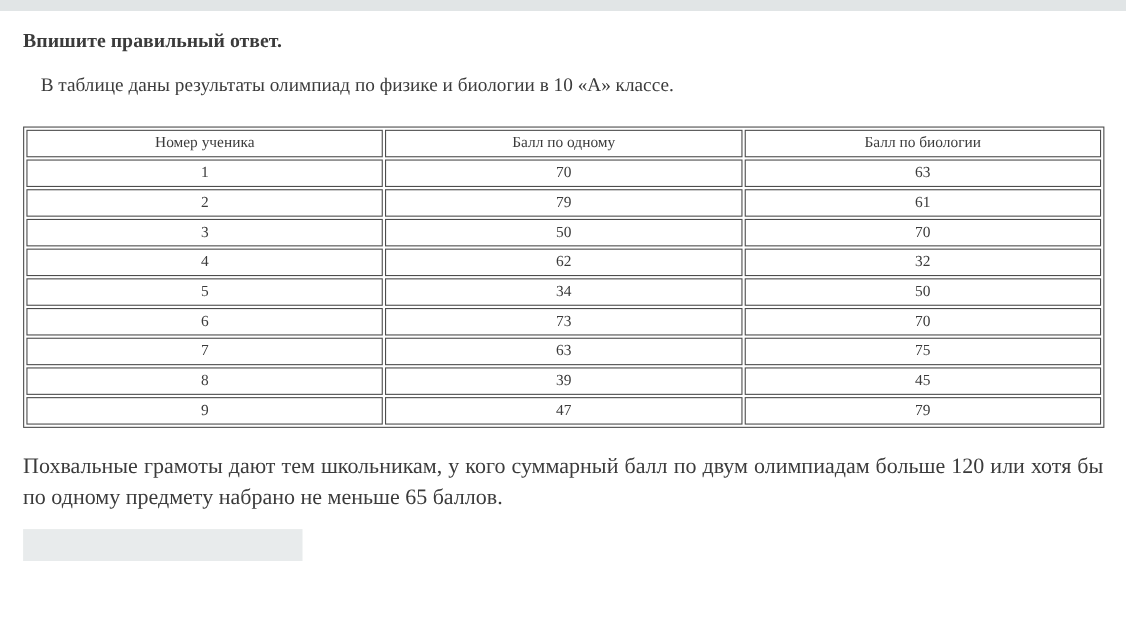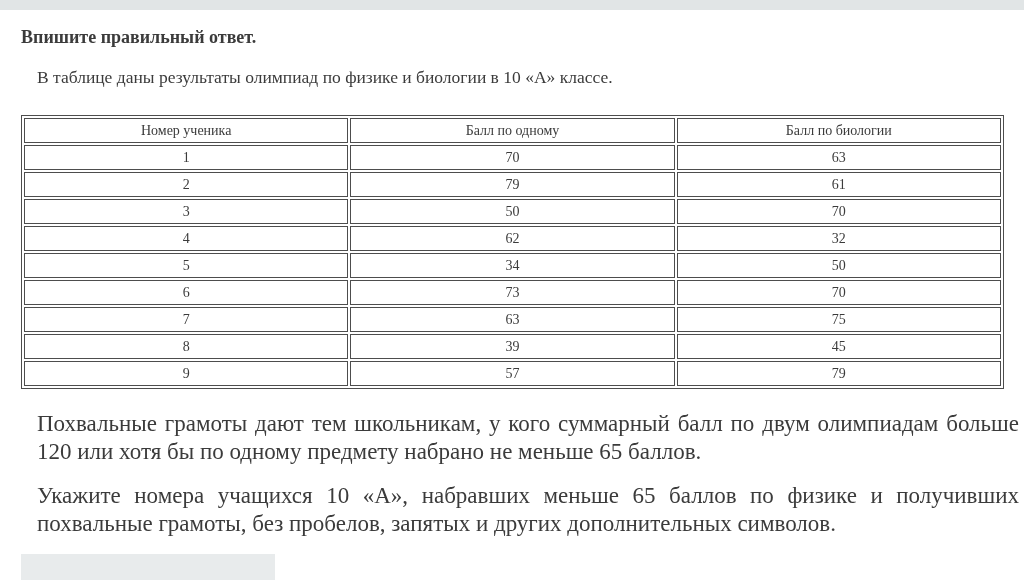--- a/index.html
+++ b/index.html
@@ -47,23 +47,23 @@
     vertical-align: middle;
     font-size: 14px;
     line-height: 21px;
     height: 22px;
     padding: 0 2px 1px 2px;
     background: #ffffff;
     overflow: hidden;
     white-space: nowrap;
   }
   .para {
-    margin: 16px;
+    margin: 0;
     width: 982px;
-    font-size: 23px;
+    font-size: 20px;
     line-height: 28px;
     text-align: justify;
   }
   .para-block {
     margin-top: 21px;
   }
   .answer-input {
     display: block;
     margin-top: 15px;
     width: 254px;
@@ -133,26 +133,25 @@
           <td>63</td>
           <td>75</td>
         </tr>
         <tr>
           <td>8</td>
           <td>39</td>
           <td>45</td>
         </tr>
         <tr>
           <td>9</td>
-          <td>57</td>
+          <td>47</td>
           <td>79</td>
         </tr>
       </tbody>
   </table>
 
   <div class="para-block">
     <p class="para">Похвальные грамоты дают тем школьникам, у кого суммарный балл по двум олимпиадам больше 120 или хотя бы по одному предмету набрано не меньше 65 баллов.</p>
-    <p class="para">Укажите номера учащихся 10 «А», набравших меньше 65 баллов по физике и получивших похвальные грамоты, без пробелов, запятых и других дополнительных символов.</p>
   </div>
 
   <input class="answer-input" type="text" placeholder="" style="">
 
 </div>
 
 </body></html>

